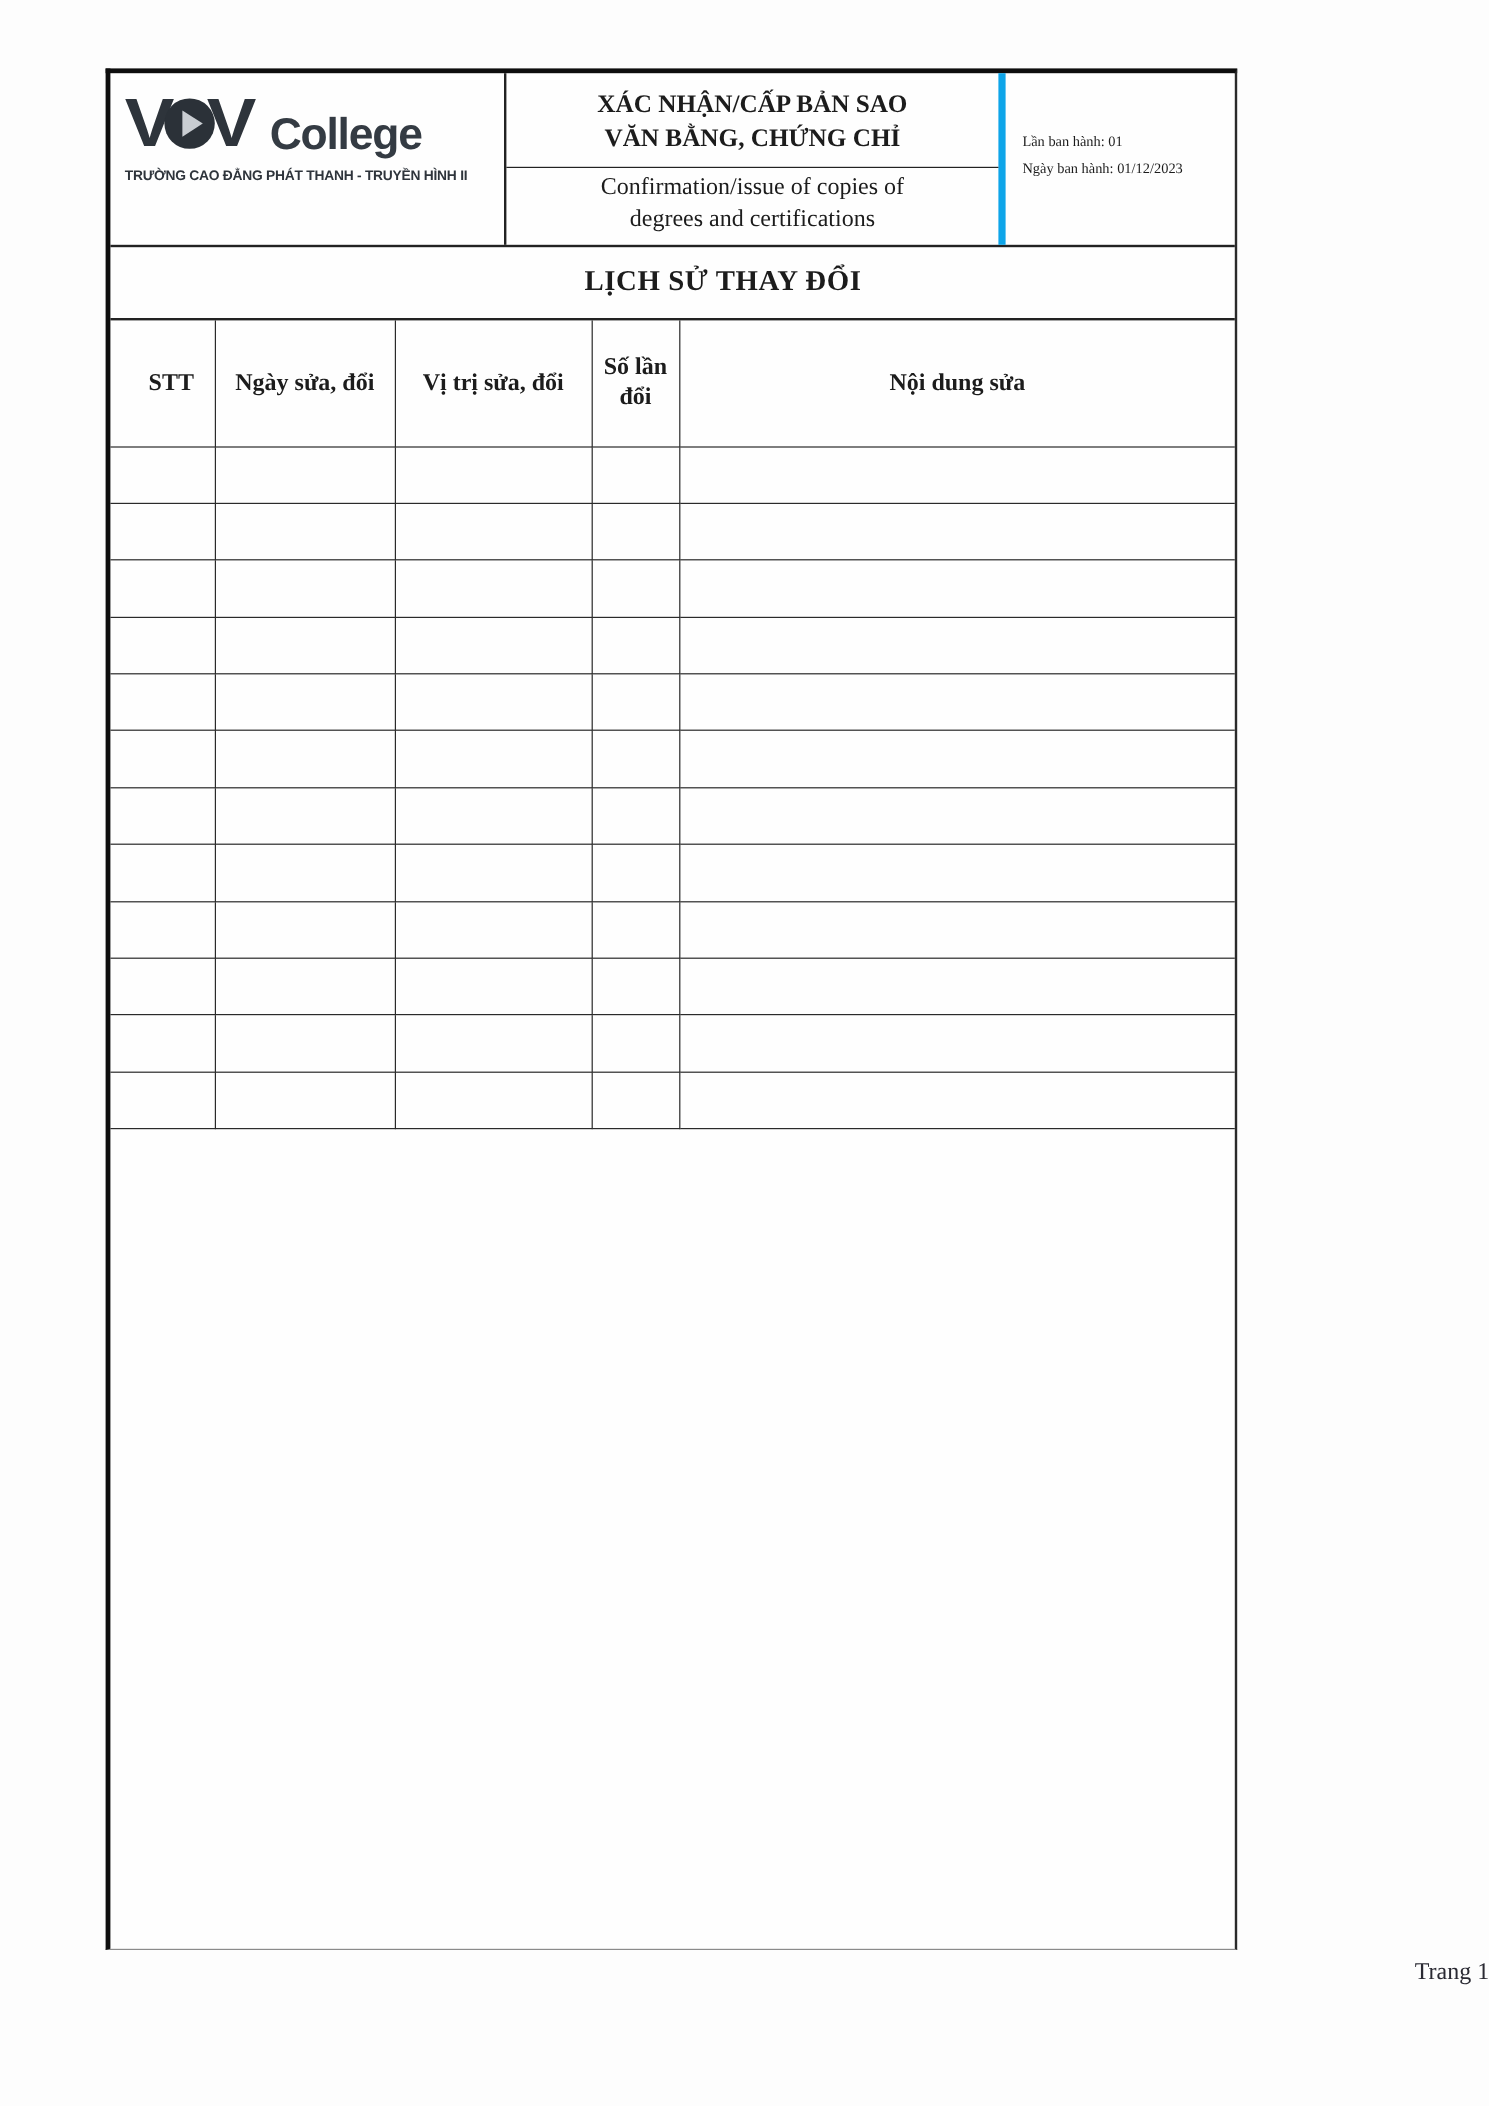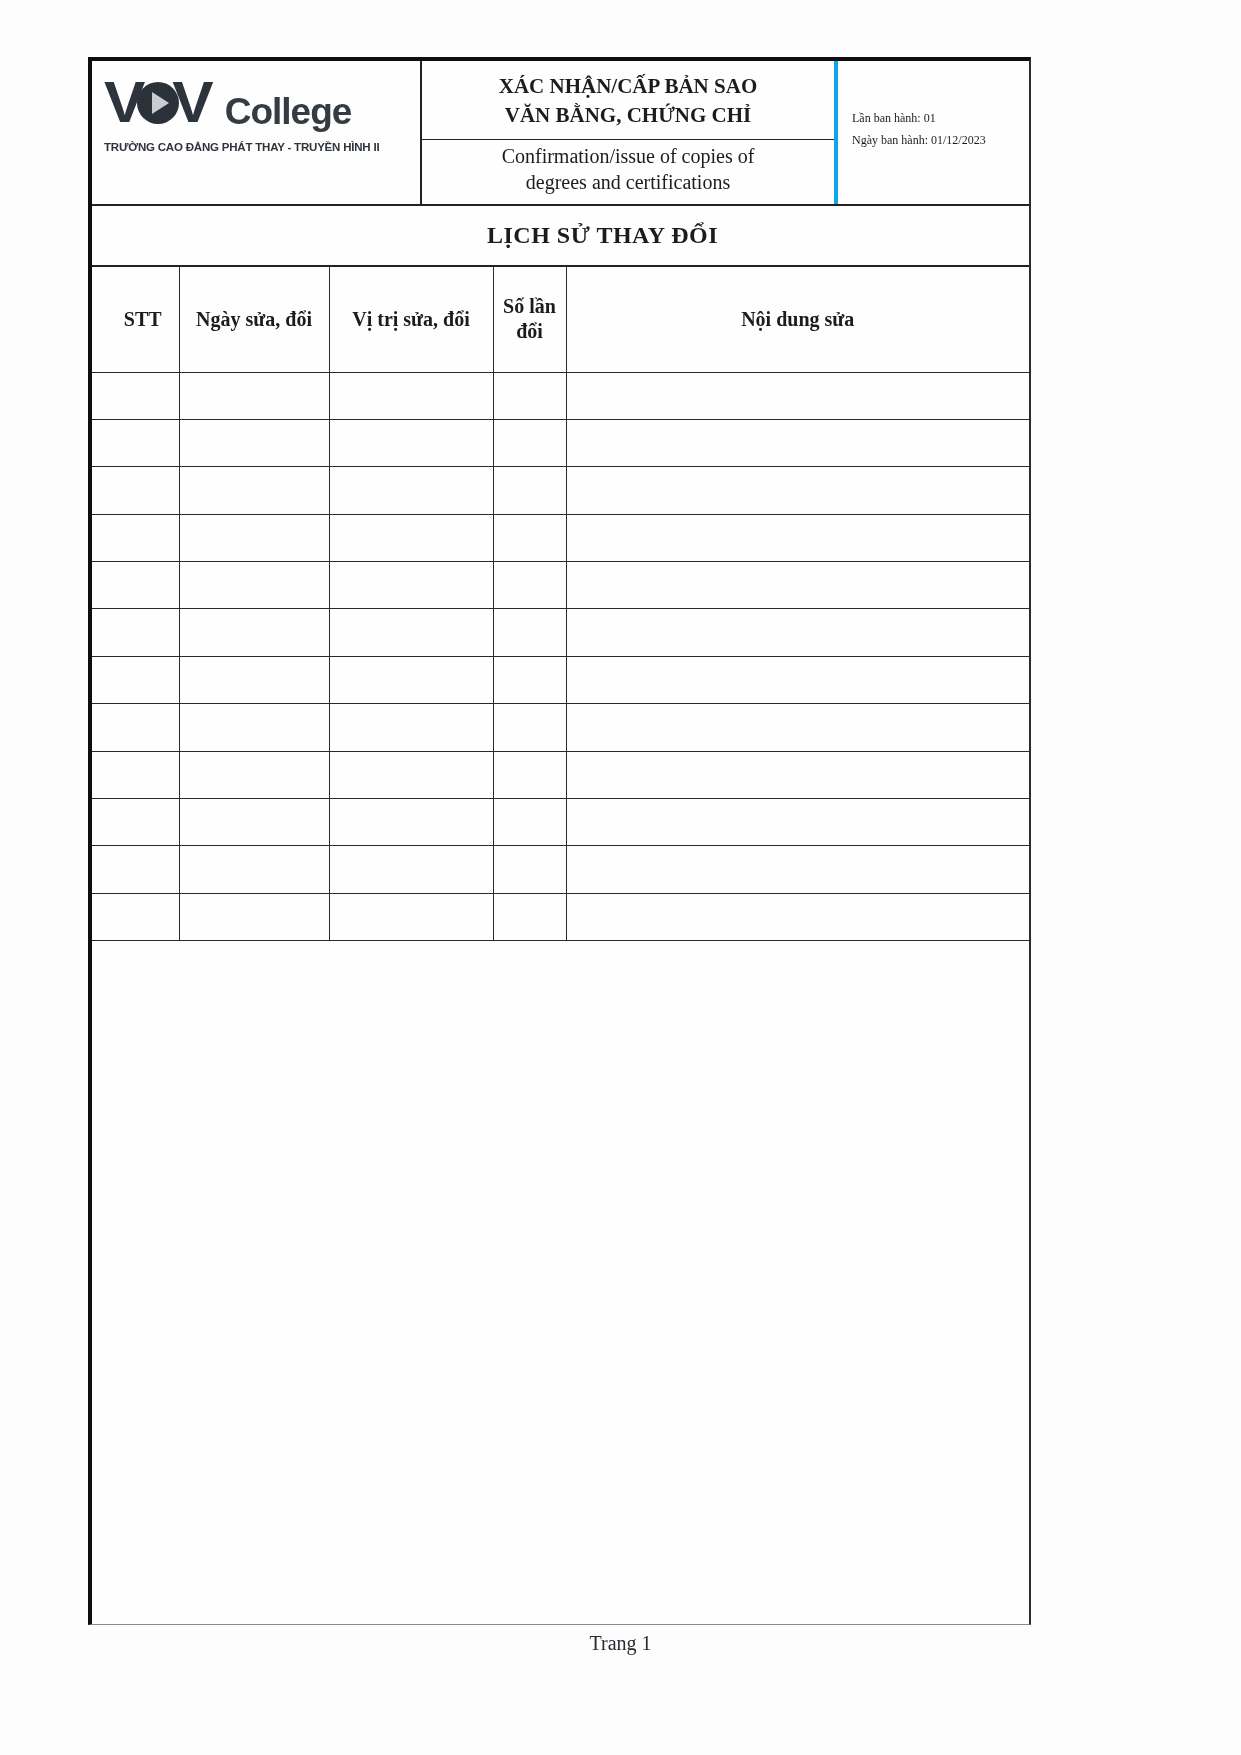--- a/index.html
+++ b/index.html
@@ -89,21 +89,21 @@
     font-family: "Liberation Sans", sans-serif;
     font-size: 11.5px;
     font-weight: 700;
     color: #2e343b;
     letter-spacing: -0.2px;
     white-space: nowrap;
   }
 
   .title-cell {
     width: 416px;
-    border-right: 4px solid #0ea5e9;
+    border-right: 6px solid #0ea5e9;
     display: flex;
     flex-direction: column;
     text-align: center;
   }
   .title-vi {
     height: 79px;
     border-bottom: 1.5px solid #222;
     font-weight: 700;
     font-size: 21px;
     line-height: 1.4;
@@ -155,42 +155,42 @@
   table.grid thead th { border-top: none; }
 
   .blank-area { flex: 1; }
 
   
   .page-footer {
     position: absolute;
     top: 1632px;
     left: 0;
     width: 100%;
-    text-align: center;
+    text-align: right;
     font-size: 20px;
     color: #2a2a33;
   }
 </style>
 </head>
 <body>
 
 <div class="frame">
 
   <div class="header-row">
 
     <div class="logo-cell">
       <div class="logo-line">
         <span class="logo-v">V</span>
         <span class="logo-circle">
             <span class="tri"></span>
           </span>
         <span class="logo-v">V</span>
         <span class="logo-college">College</span>
       </div>
-      <div class="logo-tagline">TRƯỜNG CAO ĐẲNG PHÁT THAY - TRUYỀN HÌNH II</div>
+      <div class="logo-tagline">TRƯỜNG CAO ĐẲNG PHÁT THANH - TRUYỀN HÌNH II</div>
     </div>
 
     <div class="title-cell">
       <div class="title-vi">
         <div>XÁC NHẬN/CẤP BẢN SAO</div>
         <div>VĂN BẰNG, CHỨNG CHỈ</div>
       </div>
       <div class="title-en">
         <div>Confirmation/issue of copies of</div>
         <div>degrees and certifications</div>

